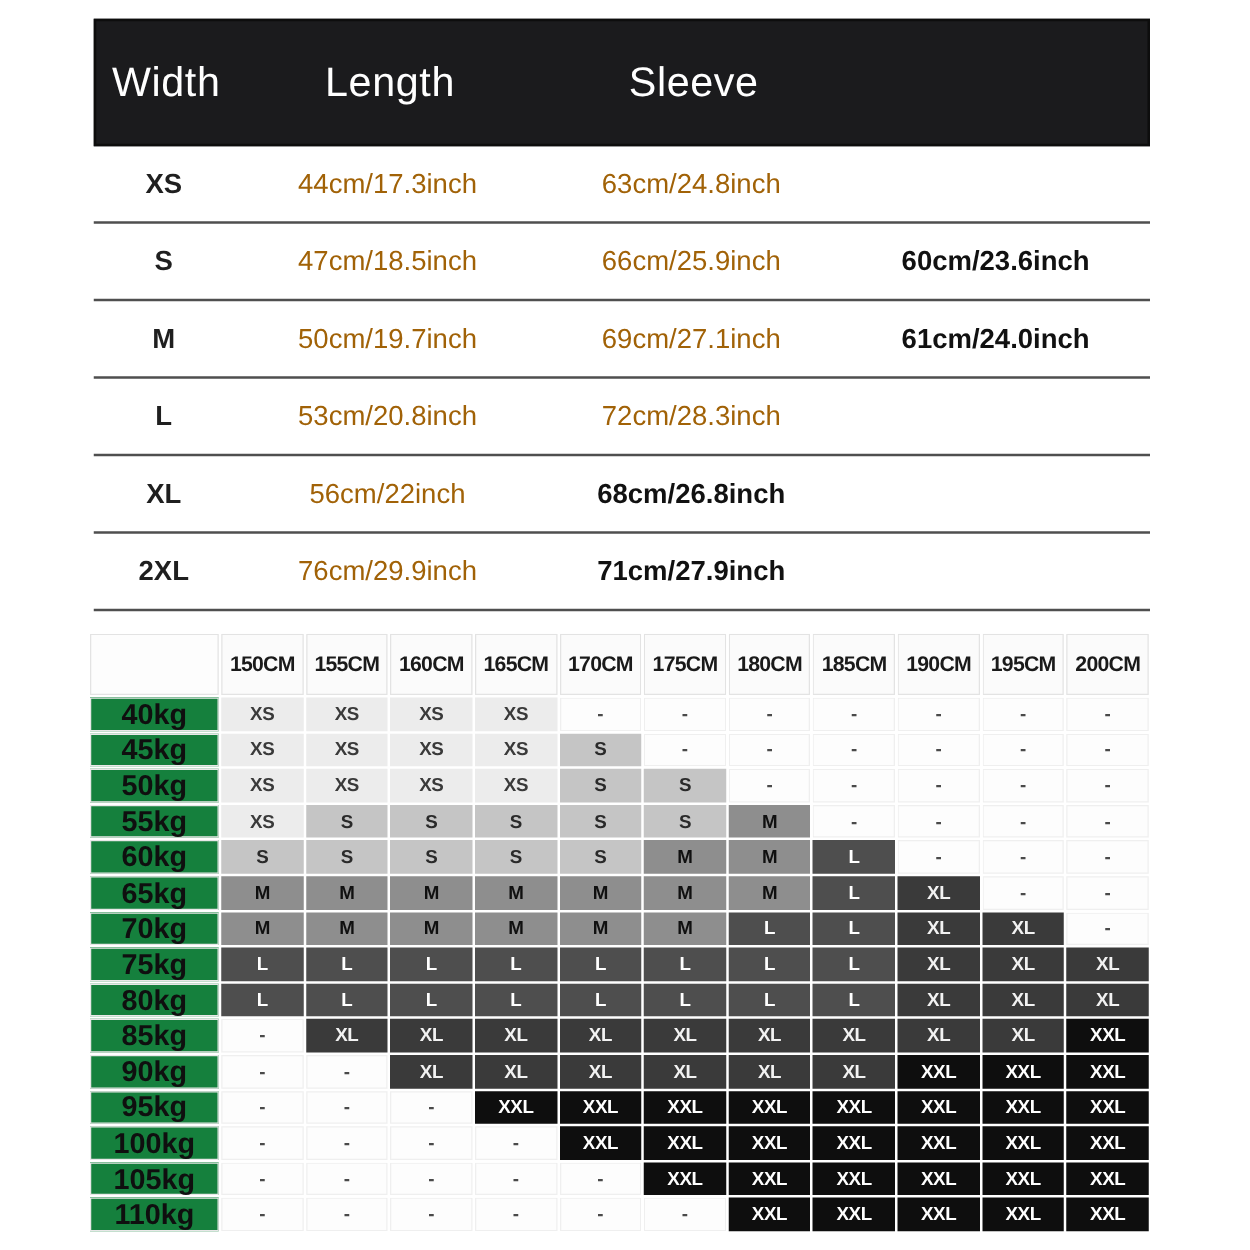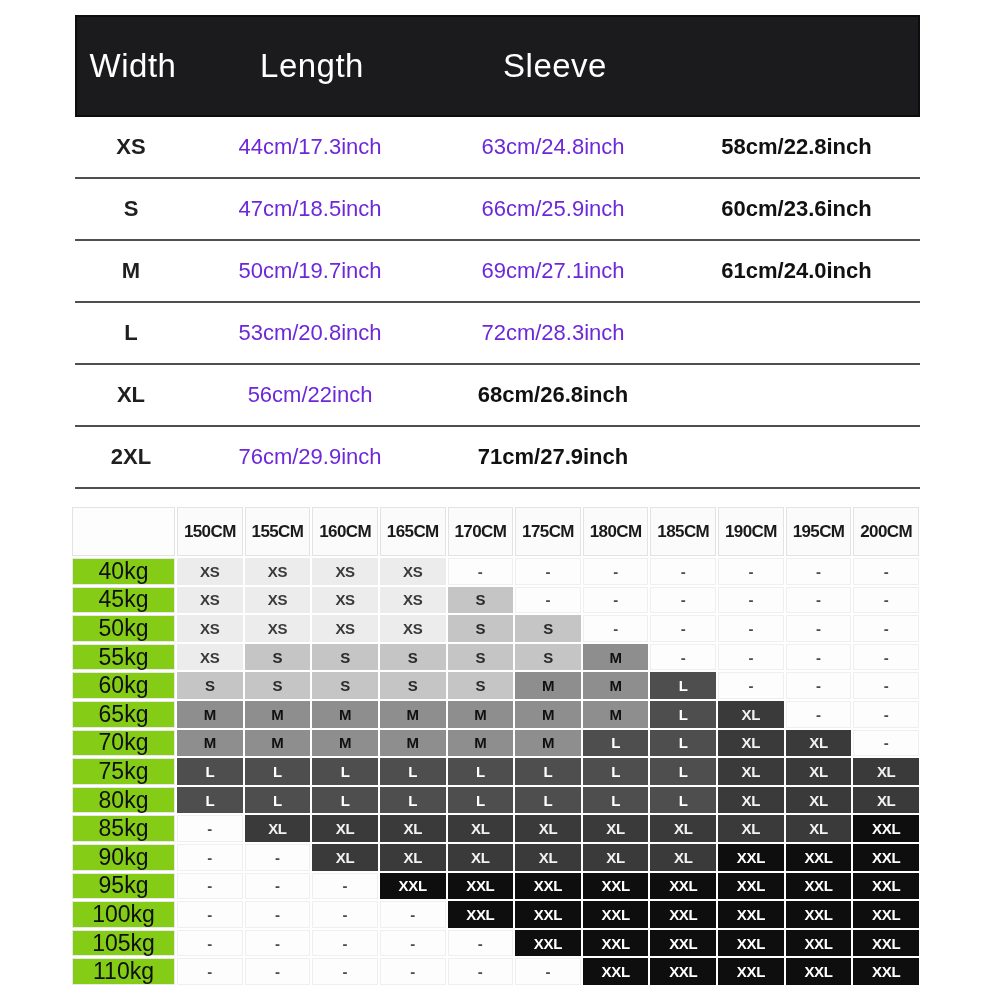--- a/index.html
+++ b/index.html
@@ -42,21 +42,21 @@
     letter-spacing: 0.5px;
   }
   .st-row {
     height: 62px;
     border-bottom: 2px solid #4f4f4f;
     box-sizing: border-box;
   }
   .st-cell {
     text-align: center;
     font-size: 22px;
-    color: #6d28d9;
+    color: #a16207;
     white-space: nowrap;
   }
   .st-size   { font-weight: 700; color: #1f1f1f; }
   .st-sleeve { font-weight: 700; color: #111111; }
 
   
   .mx {
     position: absolute;
     left: 72px;
     top: 507px;
@@ -80,24 +80,24 @@
   }
   .mx-hcell {
     background: #fbfbfb;
     box-shadow: inset 0 0 0 1px #e3e3e3;
     font-size: 17px;
     font-weight: 700;
     letter-spacing: -0.6px;
     color: #1a1a1a;
   }
   .mx-label {
-    background: #84cc16;
+    background: #15803d;
     box-shadow: inset 0 0 0 1px #e8e8e8;
     font-size: 23px;
-    font-weight: 400;
+    font-weight: 700;
     color: #0f0f0f;
   }
   .mx-size {
     font-size: 15px;
     font-weight: 700;
     letter-spacing: -0.3px;
   }
   .mx-empty {
     box-shadow: inset 0 0 0 1px #efefef;
     font-size: 15px;
@@ -113,21 +113,20 @@
     <div class="st-grid st-header">
       <div class="st-hcell">Width</div>
       <div class="st-hcell">Length</div>
       <div class="st-hcell">Sleeve</div>
     </div>
     <div>
         <div class="st-grid st-row">
           <div class="st-cell st-size">XS</div>
           <div class="st-cell">44cm/17.3inch</div>
           <div class="st-cell">63cm/24.8inch</div>
-          <div class="st-cell st-sleeve">58cm/22.8inch</div>
         </div>
         <div class="st-grid st-row">
           <div class="st-cell st-size">S</div>
           <div class="st-cell">47cm/18.5inch</div>
           <div class="st-cell">66cm/25.9inch</div>
           <div class="st-cell st-sleeve">60cm/23.6inch</div>
         </div>
         <div class="st-grid st-row">
           <div class="st-cell st-size">M</div>
           <div class="st-cell">50cm/19.7inch</div>

